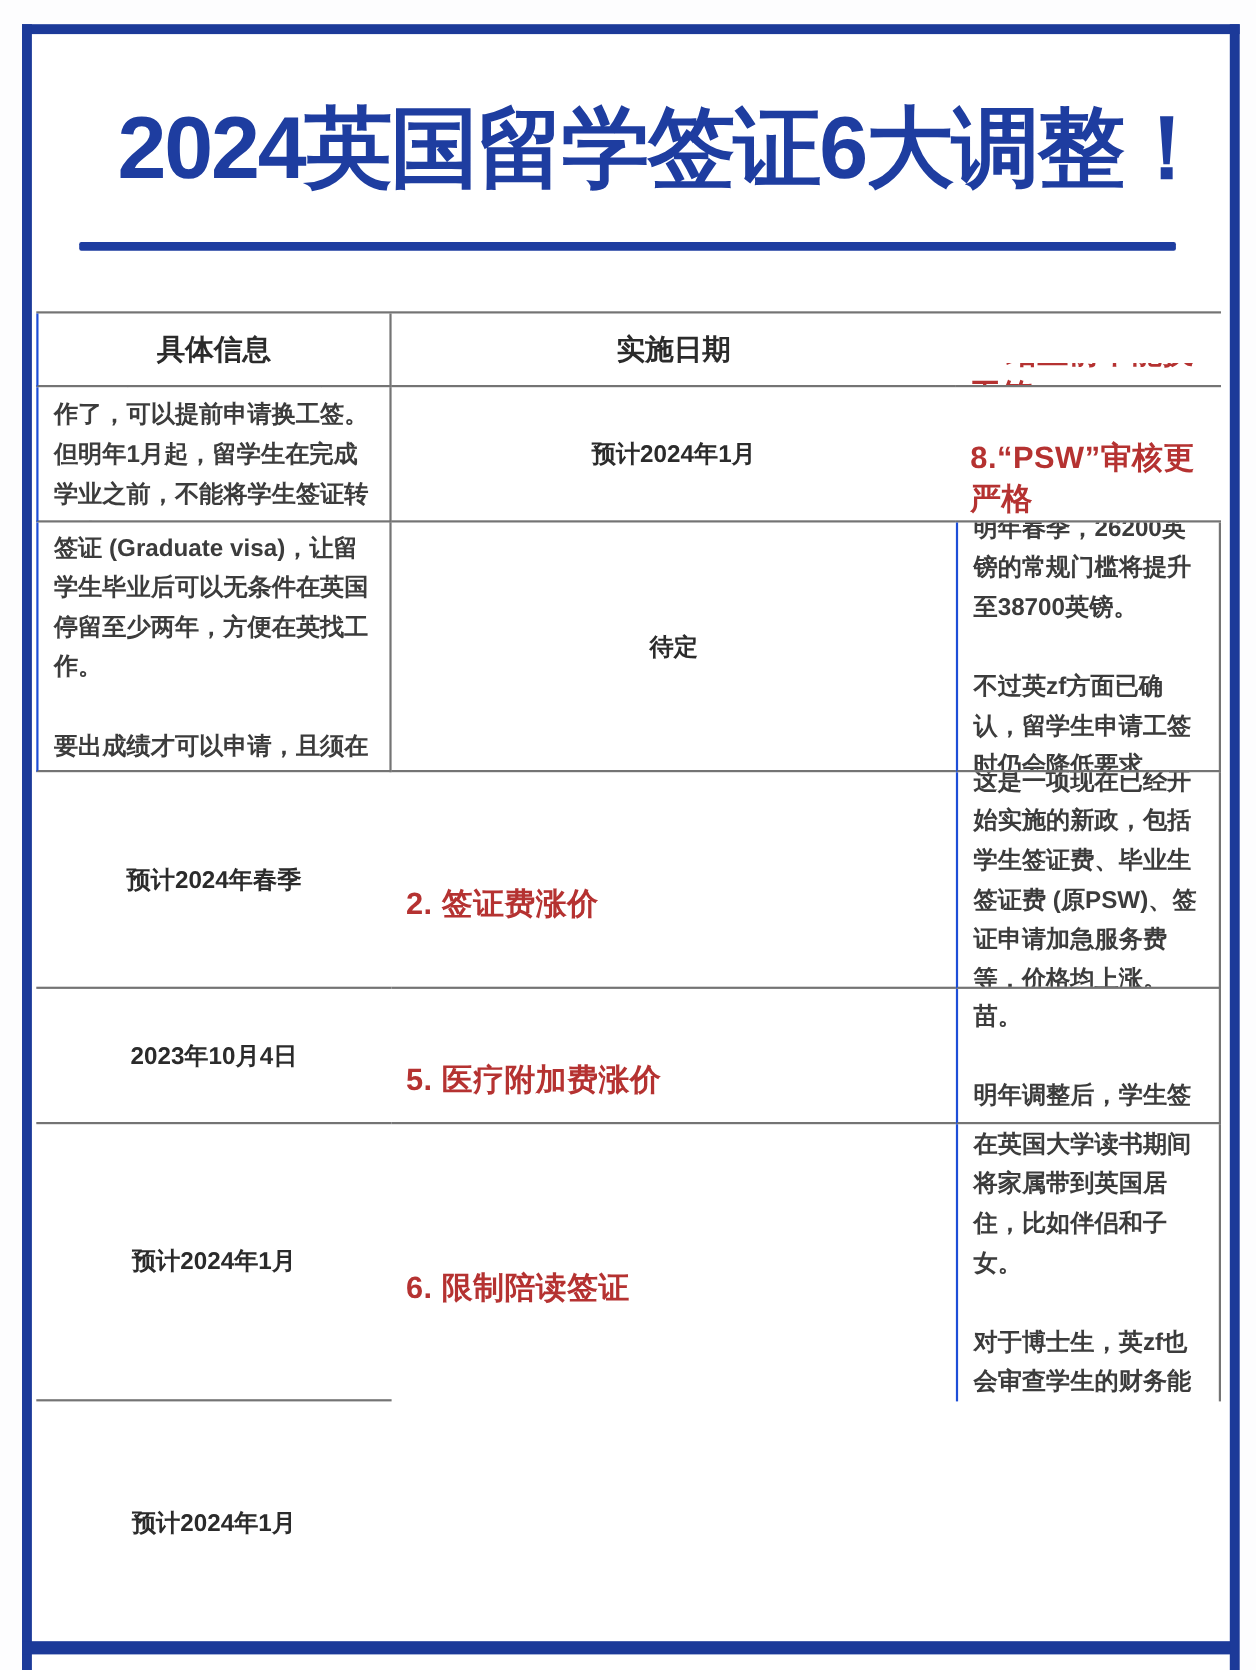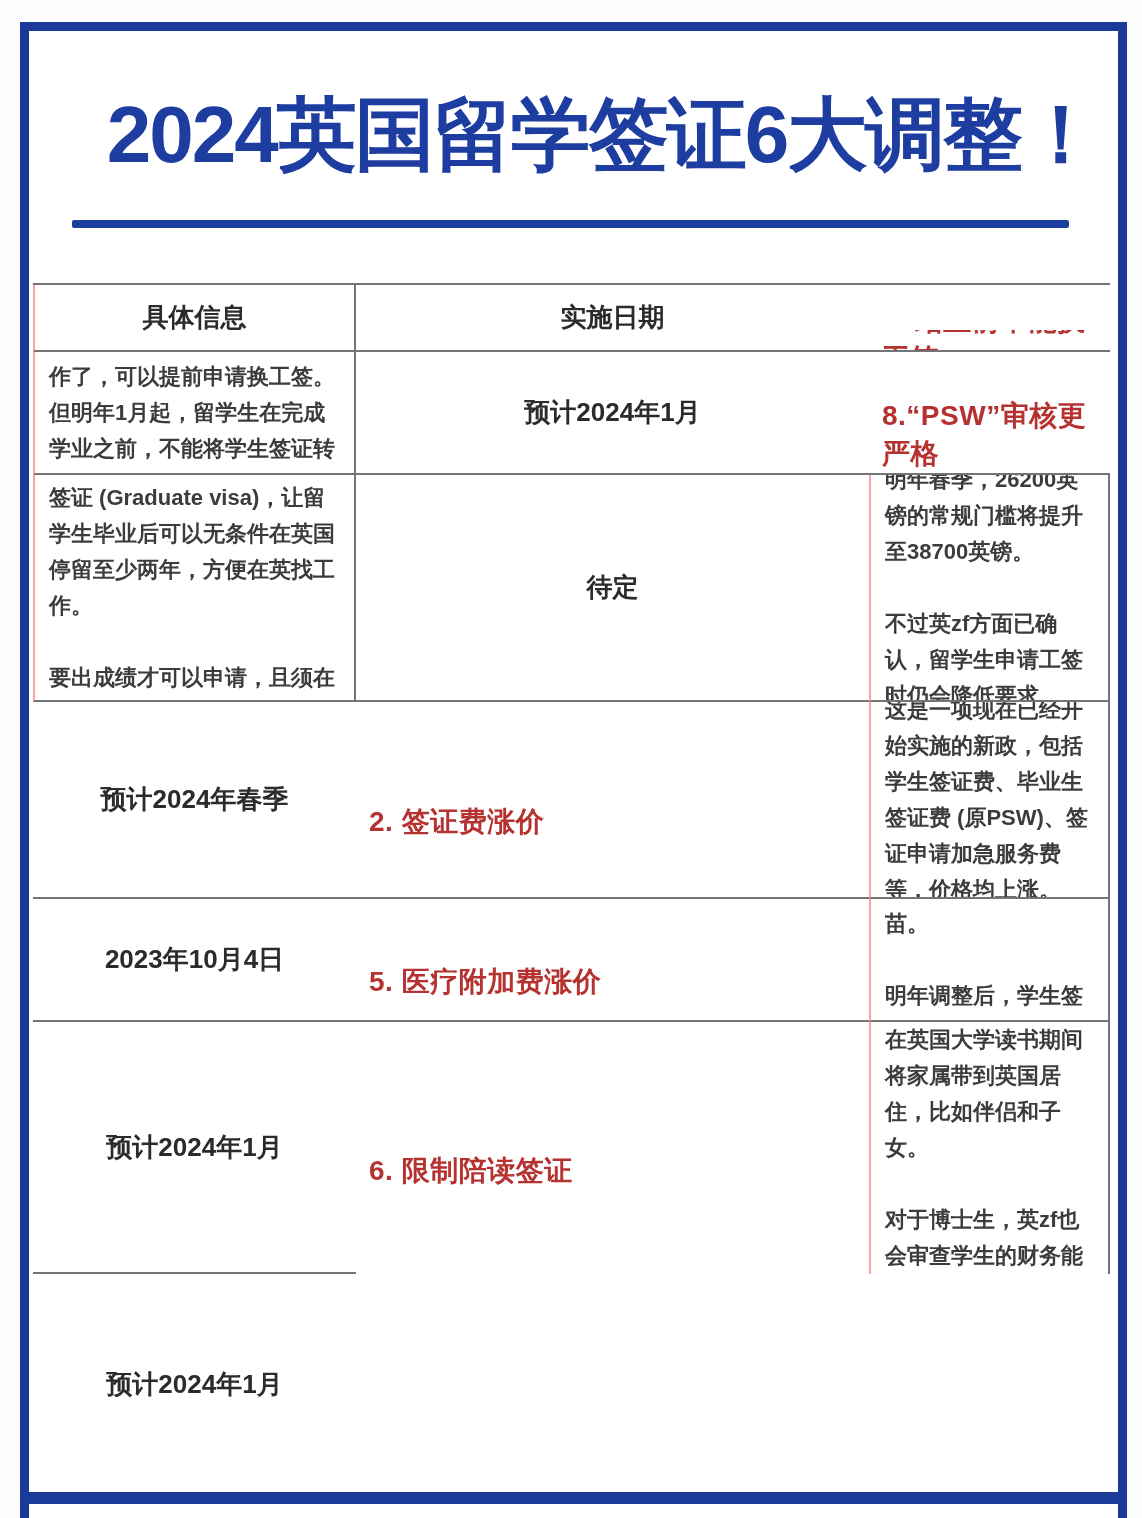--- a/index.html
+++ b/index.html
@@ -56,21 +56,21 @@
     color: #2e2e2e;
   }
   .cell {
     display: flex;
     align-items: center;
     border-bottom: 2px solid #747474;
     box-sizing: border-box;
     overflow: hidden;
   }
   .c2 {
-    border-left: 2px solid #fca5a5;
+    border-left: 2px solid #1d4ed8;
     border-right: 2px solid #747474;
   }
   .noline { border-bottom: none; }
   .head {
     justify-content: center;
     font-size: 26px;
     font-weight: 700;
     color: #2b2b2b;
   }
   .head.c1 { color: #b53231; }
@@ -91,21 +91,21 @@
     line-height: 36px;
     font-weight: 700;
     color: #3c3c3c;
     text-align: left;
     word-break: break-all;
   }
   .details p { margin: 0; }
   .details p + p { margin-top: 36px; }
   .date {
     justify-content: center;
-    font-size: 26px;
+    font-size: 22px;
     font-weight: 700;
     color: #2b2b2b;
     text-align: left;
   }
   .bottom-bar {
     position: absolute;
     top: 1492px;
     left: 20px;
     width: 1099px;
     height: 12px;

